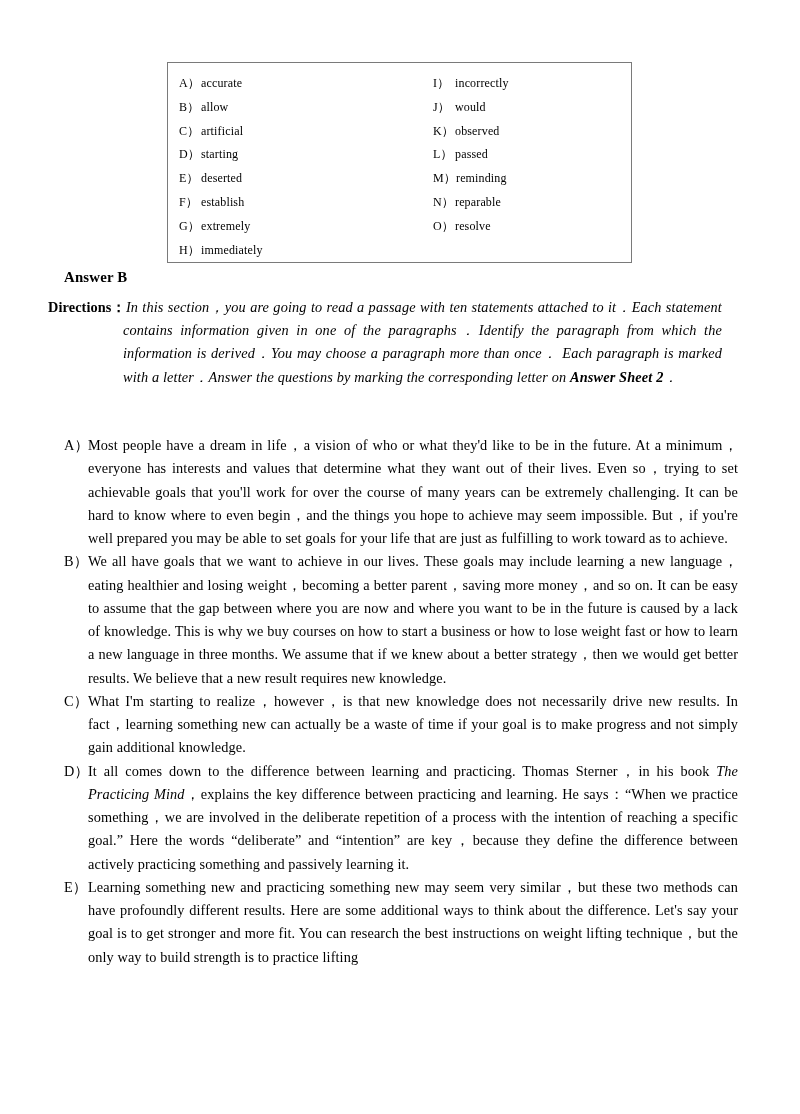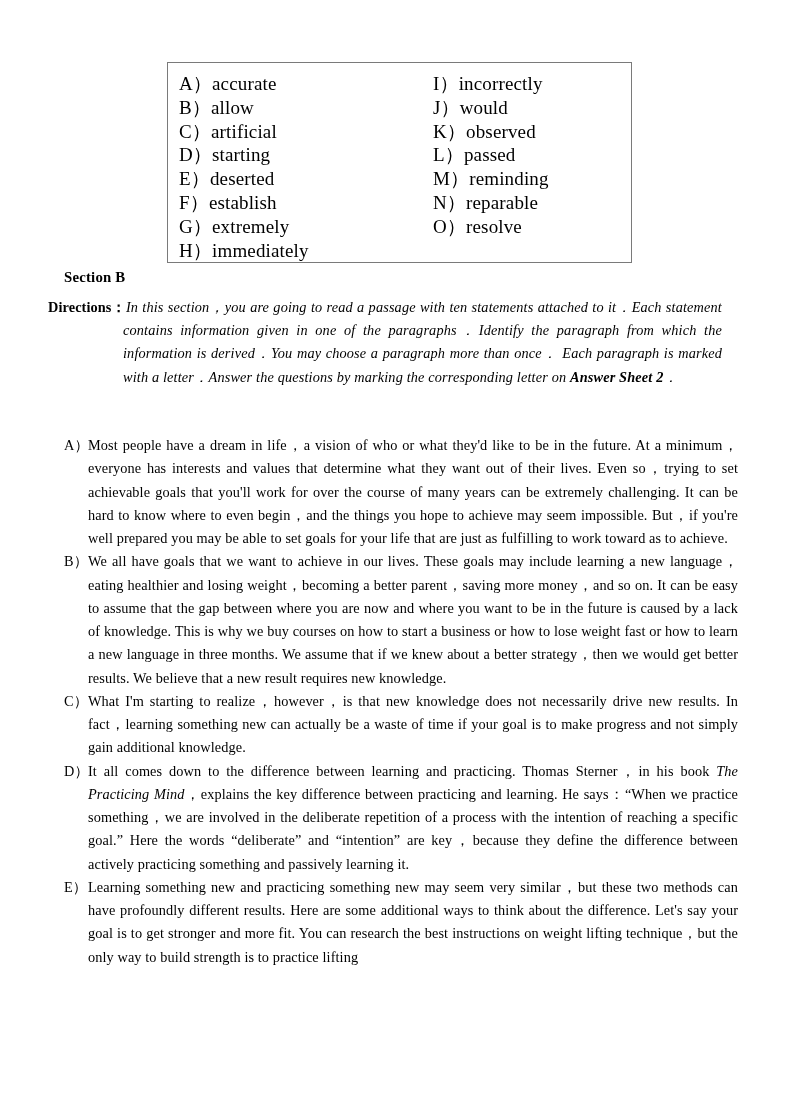--- a/index.html
+++ b/index.html
@@ -39,21 +39,21 @@
     height: 100%;
   }
   .wb-col {
     position: absolute;
     top: 9px;
   }
   .wb-col-left  { left: 11px; }
   .wb-col-right { left: 265px; }
 
   .wb-item {
-    font-size: 19px;
+    font-size: 12px;
     line-height: 23.8px;
     white-space: nowrap;
     letter-spacing: 0.15px;
   }
   .wb-letter {
     display: inline-block;
     min-width: 22px;
   }
 
   
@@ -194,21 +194,21 @@
         <div class="wb-item">
           <span class="wb-letter">N）</span><span>reparable</span>
         </div>
         <div class="wb-item">
           <span class="wb-letter">O）</span><span>resolve</span>
         </div>
       </div>
     </div>
   </div>
 
-  <div class="section-heading">Section B</div>
+  <div class="section-heading">Answer B</div>
 
   <div class="directions">
     <span class="dir-label">Directions：</span>
     <div class="dir-body"><span>In this section，you are going to read a passage with ten statements attached to it．Each statement contains information given in one of the paragraphs．Identify the paragraph from which the information is derived．You may choose a paragraph more than once． Each paragraph is marked with a letter．Answer the questions by marking the corresponding letter on </span><b>Answer Sheet 2</b><span>．</span></div>
   </div>
 
 
   <div class="passage">
 
     <div class="para">

